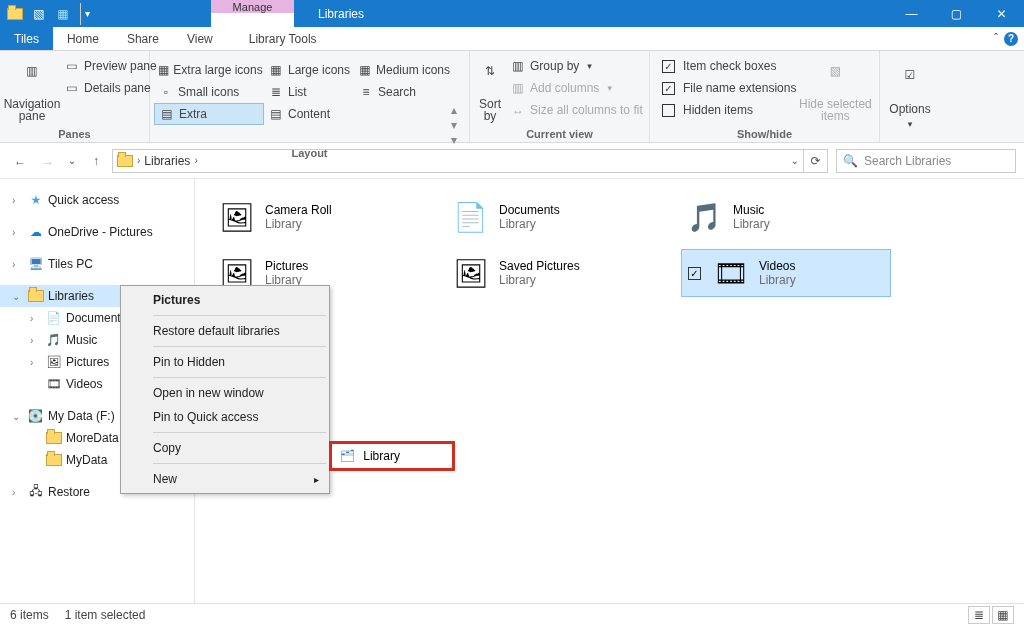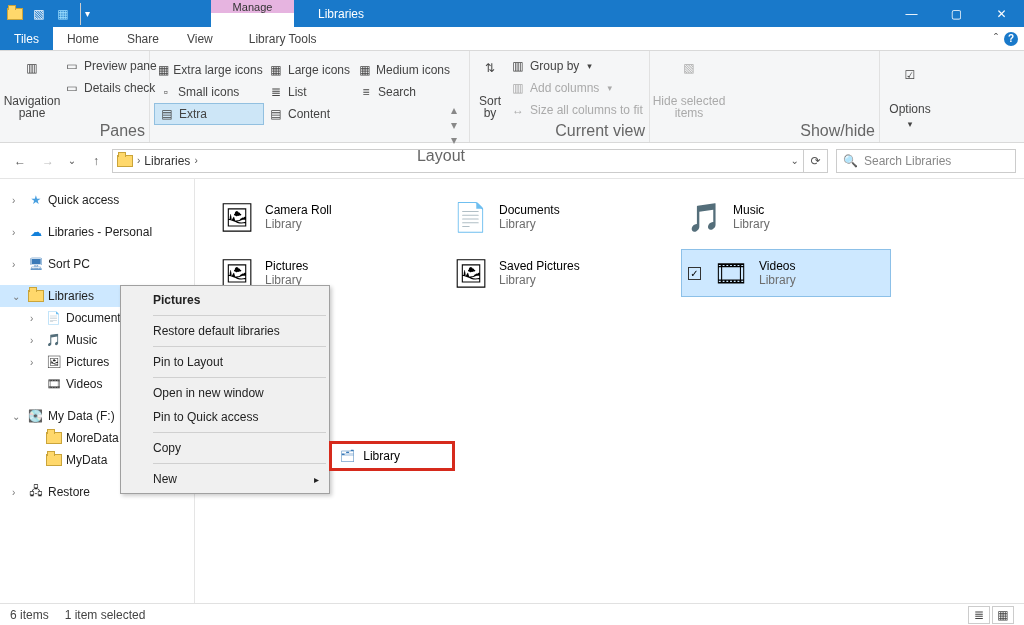--- a/index.html
+++ b/index.html
@@ -24,21 +24,21 @@
 .ribbon-tab.file { background: #1979ca; color: #fff; }
 .ribbon-tab.active { }
 .ribbon-tab.lib-tools { margin-left: 2px; }
 .ribbon-right { margin-left: auto; display: flex; align-items: center; padding-right: 6px; gap: 6px; }
 .help-circle { width: 14px; height: 14px; border-radius: 50%; background: #1979ca; color: #fff; font-size: 10px; display: flex; align-items: center; justify-content: center; font-weight: bold; }
 
 
 .ribbon { height: 92px; background: #f5f6f7; border-bottom: 1px solid #d9d9d9; display: flex; }
 .ribbon-group { border-right: 1px solid #e1e1e1; display: flex; flex-direction: column; padding: 2px 4px 0; }
 .ribbon-group-content { flex: 1; display: flex; }
-.ribbon-group-label { text-align: right; color: #666; font-size: 16px; padding-bottom: 2px; }
+.ribbon-group-label { text-align: center; color: #666; font-size: 11px; padding-bottom: 2px; font-weight: bold; }
 .rbtn-large { display: flex; flex-direction: column; align-items: center; justify-content: center; width: 56px; text-align: center; color: #444; gap: 2px; padding-top: 4px; }
 .rbtn-large .icon-box { width: 32px; height: 32px; }
 .rbtn-small { display: flex; align-items: center; gap: 4px; height: 22px; padding: 0 4px; color: #444; white-space: nowrap; }
 .rbtn-small.selected { background: #cde6f7; border: 1px solid #92c0e0; }
 .rcol { display: flex; flex-direction: column; justify-content: flex-start; padding-top: 2px; }
 .check { width: 13px; height: 13px; border: 1px solid #333; display: inline-flex; align-items: center; justify-content: center; font-size: 10px; margin-right: 4px; }
 .check.checked::after { content: "✓"; }
 .mini-icon { width: 16px; height: 16px; display: inline-flex; align-items: center; justify-content: center; }
 
 
@@ -129,21 +129,21 @@
         <div style="line-height:12px;white-space:pre">Navigation
 pane</div>
       </div>
       <div class="rcol">
         <div class="rbtn-small">
             <span class="mini-icon">▭</span>
             <span>Preview pane</span>
           </div>
         <div class="rbtn-small">
             <span class="mini-icon">▭</span>
-            <span>Details check</span>
+            <span>Details pane</span>
           </div>
       </div>
     </div>
     <div class="ribbon-group-label">Panes</div>
   </div>
 
   <div class="ribbon-group" style="width:320px">
     <div class="ribbon-group-content" style="flex-wrap:wrap;padding-top:4px">
       <div class="rcol" style="width:100%;flex-direction:row;flex-wrap:wrap;gap:0">
         <div class="rbtn-small" style="width:110px">
@@ -210,20 +210,34 @@
             <span class="mini-icon">↔</span>
             <span>Size all columns to fit</span>
           </div>
       </div>
     </div>
     <div class="ribbon-group-label">Current view</div>
   </div>
 
   <div class="ribbon-group" style="width:230px">
     <div class="ribbon-group-content">
+      <div class="rcol" style="padding-left:4px">
+        <div class="rbtn-small">
+            <span class="check checked"></span>
+            <span>Item check boxes</span>
+          </div>
+        <div class="rbtn-small">
+            <span class="check checked"></span>
+            <span>File name extensions</span>
+          </div>
+        <div class="rbtn-small">
+            <span class="check"></span>
+            <span>Hidden items</span>
+          </div>
+      </div>
       <div class="rbtn-large" style="width:70px;color:#aaa">
         <div class="icon-box">▧</div>
         <div style="white-space:pre;line-height:12px">Hide selected
 items</div>
       </div>
     </div>
     <div class="ribbon-group-label">Show/hide</div>
   </div>
 
   <div class="ribbon-group" style="width:60px;border-right:none">
@@ -263,27 +277,27 @@
   <div class="tree">
     <div class="tree-item">
         <span class="exp">›</span>
         <span class="tree-icon" style="color:#4aa0e0">★</span>
         <span>Quick access</span>
       </div>
     <div class="tree-spacer"></div>
     <div class="tree-item">
         <span class="exp">›</span>
         <span class="tree-icon" style="color:#1380da">☁</span>
-        <span>Libraries - Personal</span>
+        <span>OneDrive - Pictures</span>
       </div>
     <div class="tree-spacer"></div>
     <div class="tree-item">
         <span class="exp">›</span>
         <span class="tree-icon" style="color:#3a7ab8">🖥</span>
-        <span>Sort PC</span>
+        <span>Tiles PC</span>
       </div>
     <div class="tree-spacer"></div>
     <div class="tree-item selected">
         <span class="exp">⌄</span>
         <span class="tree-icon">
           <span class="folder-yellow"></span>
         </span>
         <span>Libraries</span>
       </div>
     <div class="tree-item sub">
@@ -381,21 +395,21 @@
       </div>
     </div>
   </div>
 </div>
 
 <div class="context-menu">
   <div class="cm-item bold">Pictures</div>
   <div class="cm-sep"></div>
   <div class="cm-item">Restore default libraries</div>
   <div class="cm-sep"></div>
-  <div class="cm-item">Pin to Layout</div>
+  <div class="cm-item">Pin to Hidden</div>
   <div class="cm-sep"></div>
   <div class="cm-item">Open in new window</div>
   <div class="cm-item">Pin to Quick access</div>
   <div class="cm-sep"></div>
   <div class="cm-item">Copy</div>
   <div class="cm-sep"></div>
   <div class="cm-item">
       <span>New</span>
       <span class="arrow-r">▸</span>
     </div>

